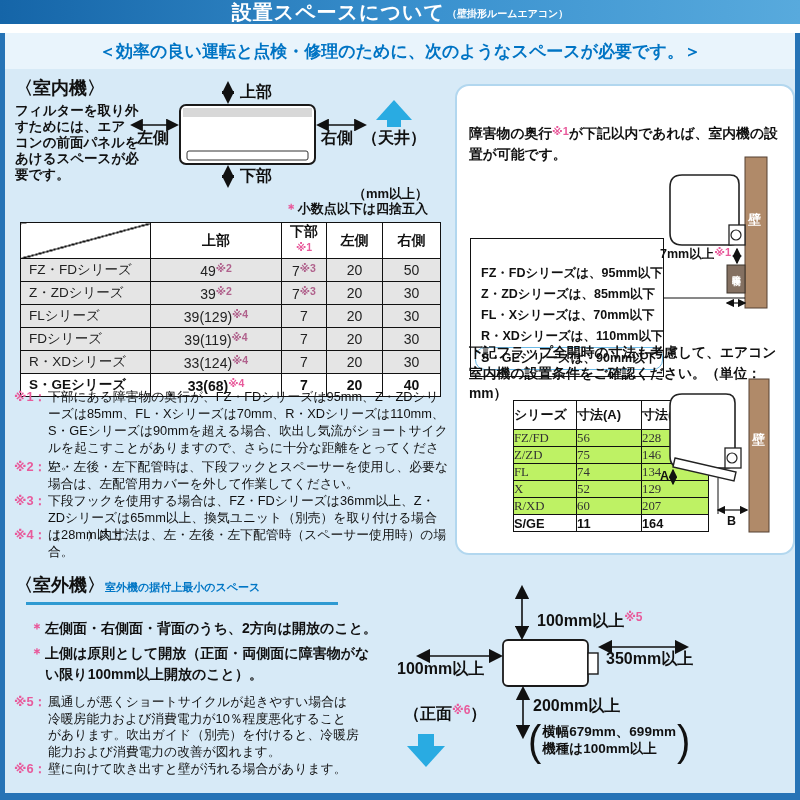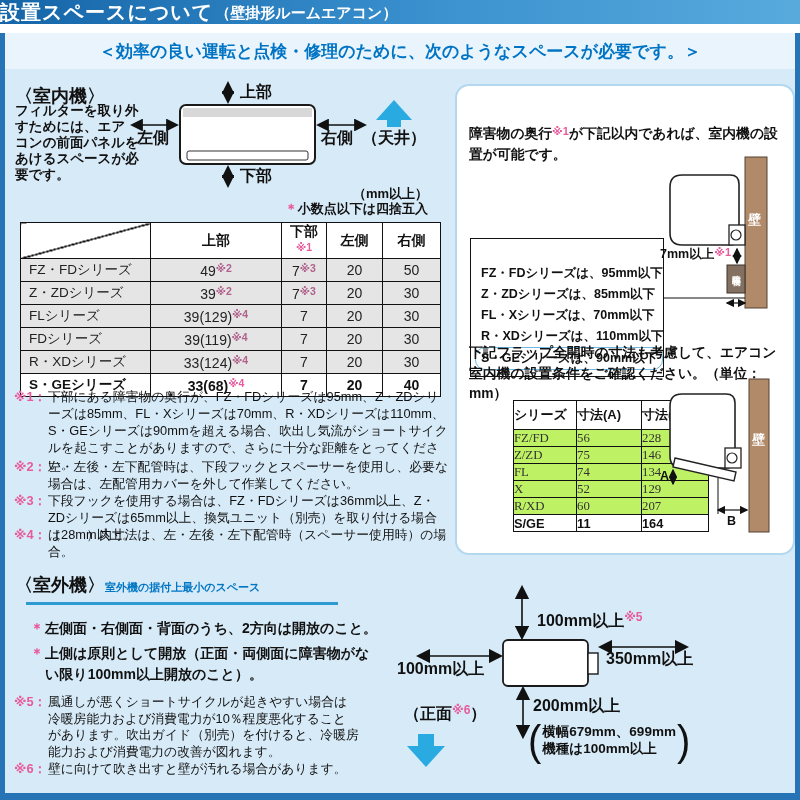--- a/index.html
+++ b/index.html
@@ -3,23 +3,23 @@
 <meta charset="utf-8">
 <style>
   * { margin:0; padding:0; box-sizing:border-box; }
   html,body { width:800px; height:800px; overflow:hidden; background:#fff; }
   .page { position:relative; width:800px; height:800px;
           font-family:"Liberation Sans","DejaVu Sans",sans-serif; color:#111; }
 
   
   .header-band { position:absolute; top:0; left:0; width:800px; height:24px;
     background:linear-gradient(90deg,#1565a8 0%,#3b92cf 55%,#58aadd 100%);
-    display:flex; align-items:center; color:#fff;font-family:Liberation Serif, serif; }
+    display:flex; align-items:center; justify-content:center; color:#fff;font-family:Liberation Serif, serif; }
   .title-main { font-size:20px; font-weight:700; letter-spacing:1px; }
-  .title-paren { font-size:15px; font-weight:700; margin-left:2px; padding-top:3px; }
+  .title-paren { font-size:10px; font-weight:700; margin-left:2px; padding-top:3px; }
 
   .frame { position:absolute; top:33px; left:0; width:800px; height:767px;
     background:#d7eaf7; border-left:5px solid #2673b6; border-right:5px solid #2673b6;
     border-bottom:7px solid #2673b6; }
   .lead-band { position:absolute; top:33px; left:5px; width:790px; height:36px;
     background:#e9f4fc; display:flex; align-items:center; justify-content:center;
     color:#0074c4; font-size:17px; font-weight:700; }
 
   .abs { position:absolute; }
   .pink { color:#e85a9b; font-weight:700; }
@@ -91,21 +91,21 @@
 
   <div class="header-band">
     <span class="title-main">設置スペースについて</span>
     <span class="title-paren">（壁掛形ルームエアコン）</span>
   </div>
   <div class="frame"></div>
   <div class="lead-band">
     <span>＜効率の良い運転と点検・修理のために、次のようなスペースが必要です。＞</span>
   </div>
 
-  <div class="abs sec-head" style="left:15px;top:84px;">〈室内機〉</div>
+  <div class="abs sec-head" style="left:15px;top:76px;">〈室内機〉</div>
   <div class="abs indoor-desc" style="left:15px;top:103px;">フィルターを取り外すためには、エアコンの前面パネルをあけるスペースが必要です。</div>
 
   <svg class="abs" style="left:120px;top:75px;" width="300" height="120">
     <defs>
       <marker id="ia" viewBox="0 0 10 10" refX="8.5" refY="5" markerWidth="8" markerHeight="8" orient="auto-start-reverse">
         <path d="M0,0 L10,5 L0,10 z" fill="#111"></path>
       </marker>
     </defs>
     <rect x="60" y="30" width="135" height="59" rx="6" fill="#fff" stroke="#1a1a1a" stroke-width="2"></rect>
     <rect x="63" y="33" width="129" height="9" fill="#d8d8d8"></rect>

